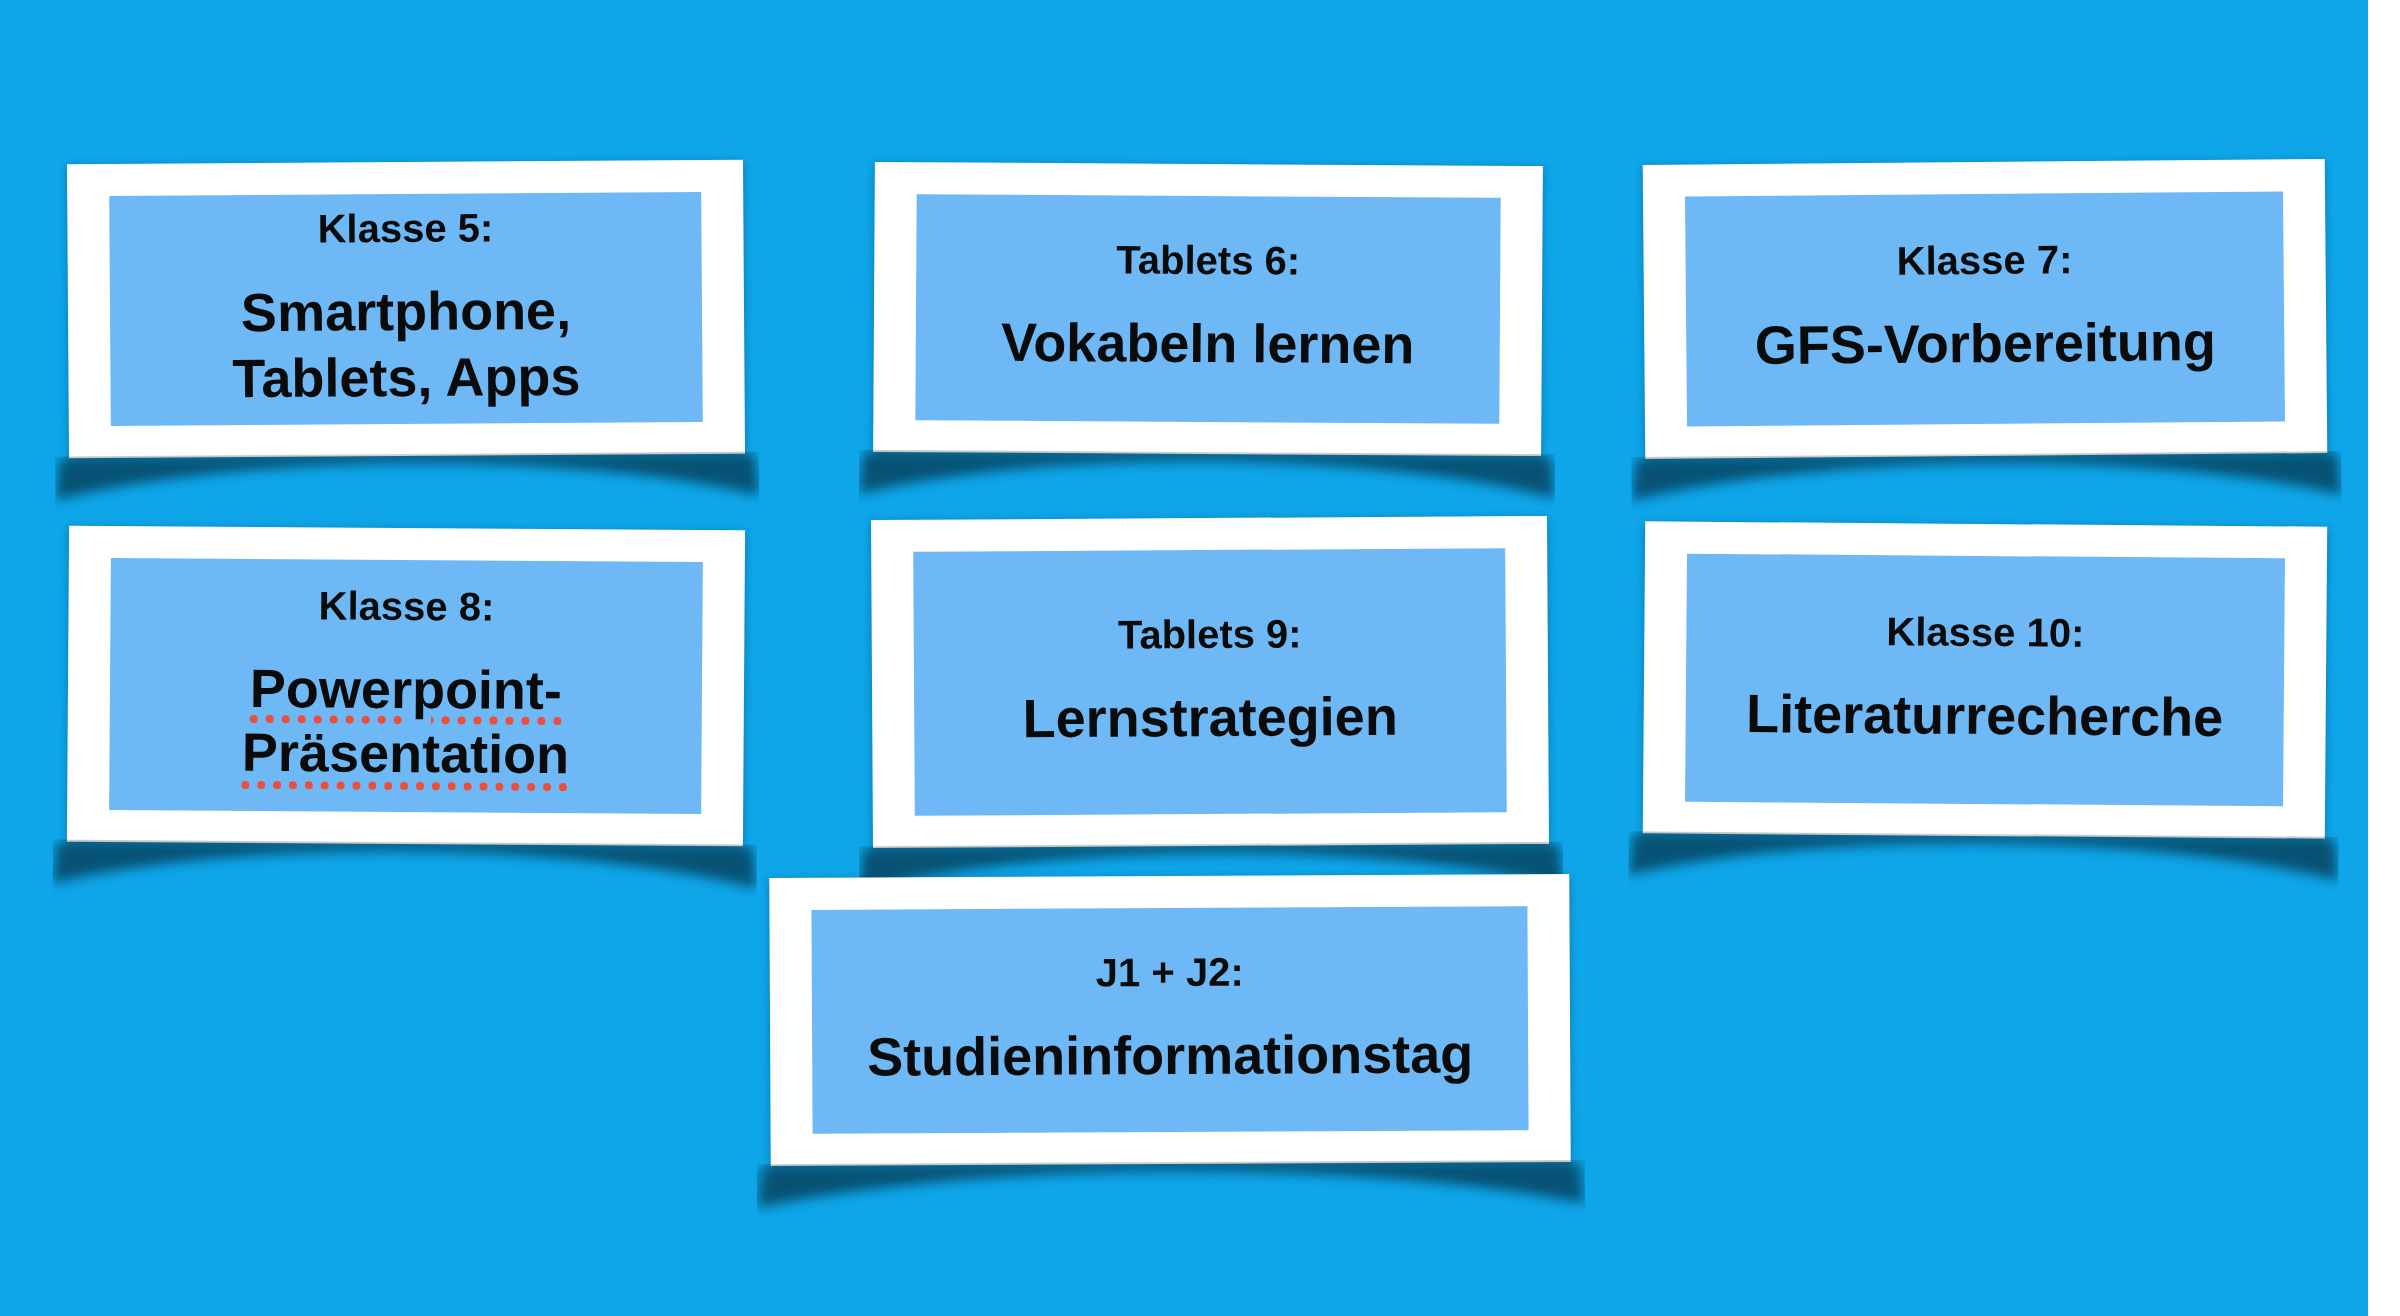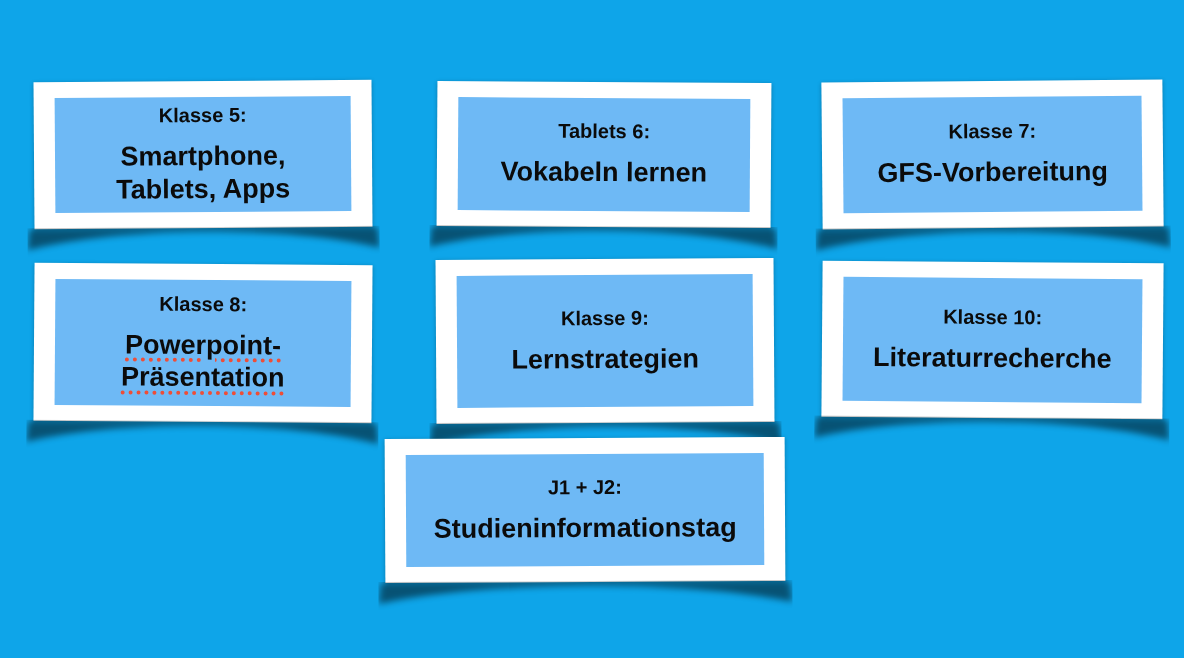--- a/index.html
+++ b/index.html
@@ -114,21 +114,21 @@
       <div class="label">Klasse 8:</div>
       <div class="title spellcheck">Powerpoint-Präsentation</div>
     </div>
     <svg class="curl" viewBox="0 0 352 34" preserveAspectRatio="none">
       <path d="M2,1 L350,1 L352,22 C 262,-1 90,-1 0,22 Z" fill="#000000" opacity="0.5" filter="url(#curlBlur)"></path>
     </svg>
   </div>
 
   <div class="card c4">
     <div class="panel" style="background: rgb(110, 185, 245); color: rgb(11, 11, 11);">
-      <div class="label">Klasse 9:</div>
+      <div class="label">Tablets 9:</div>
       <div class="title">Lernstrategien</div>
     </div>
     <svg class="curl" viewBox="0 0 352 34" preserveAspectRatio="none">
       <path d="M2,1 L350,1 L352,22 C 262,-1 90,-1 0,22 Z" fill="#000000" opacity="0.5" filter="url(#curlBlur)"></path>
     </svg>
   </div>
 
   <div class="card c5">
     <div class="panel" style="background: rgb(110, 185, 245); color: rgb(11, 11, 11);">
       <div class="label">Klasse 10:</div>

